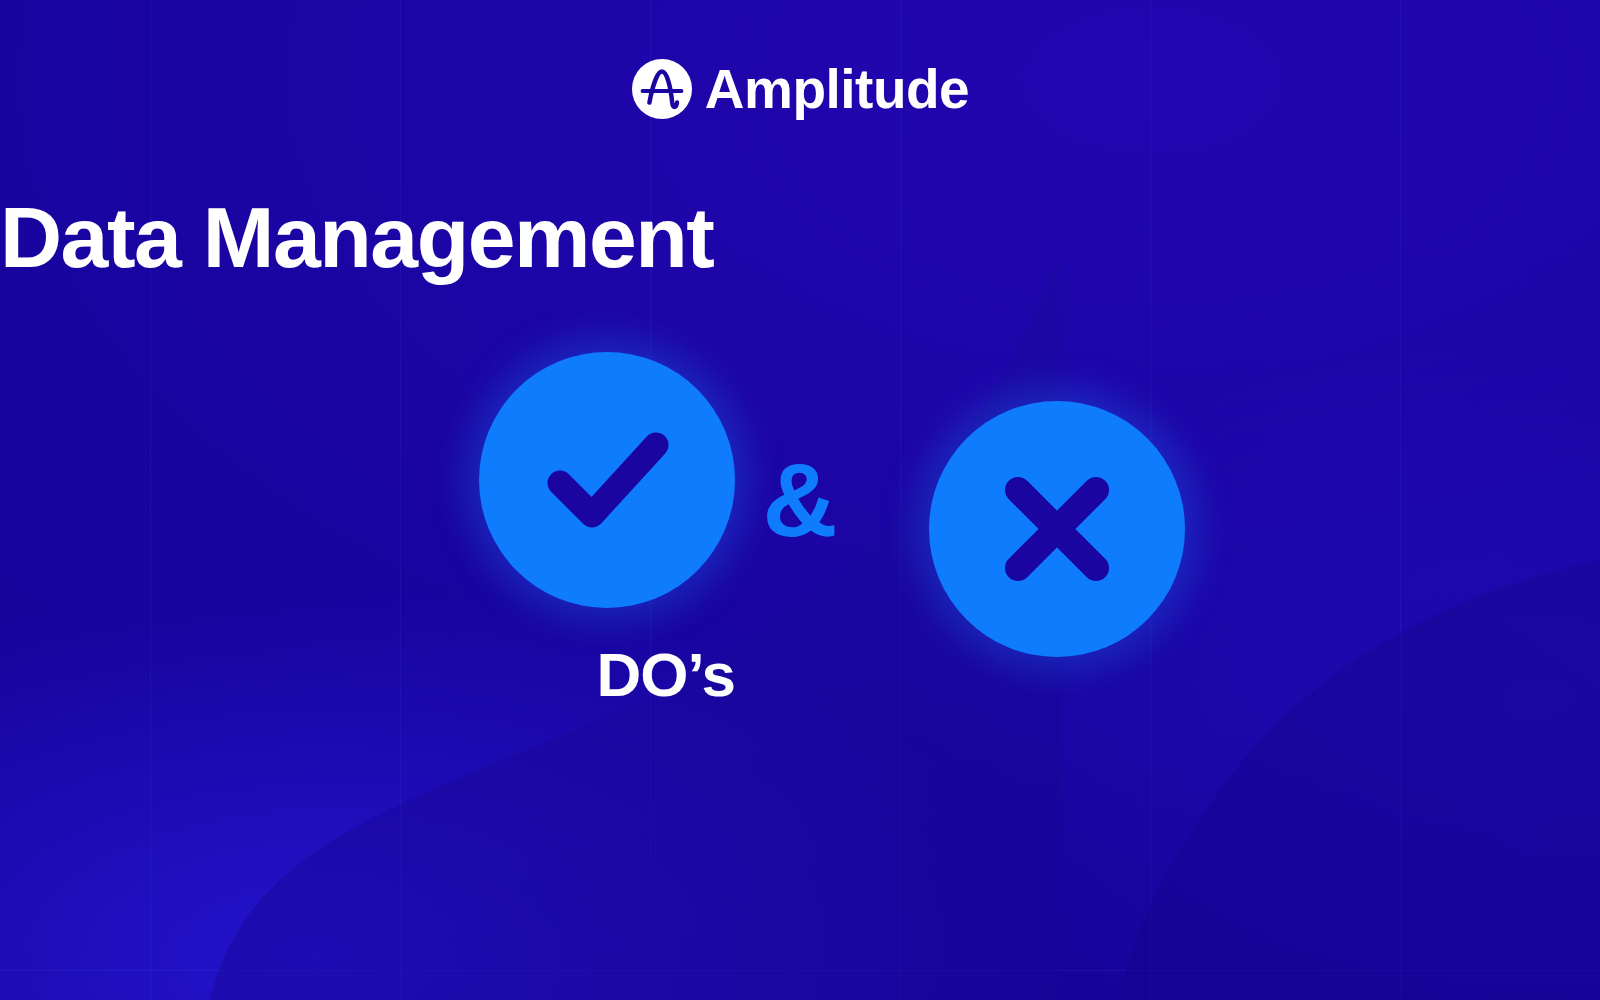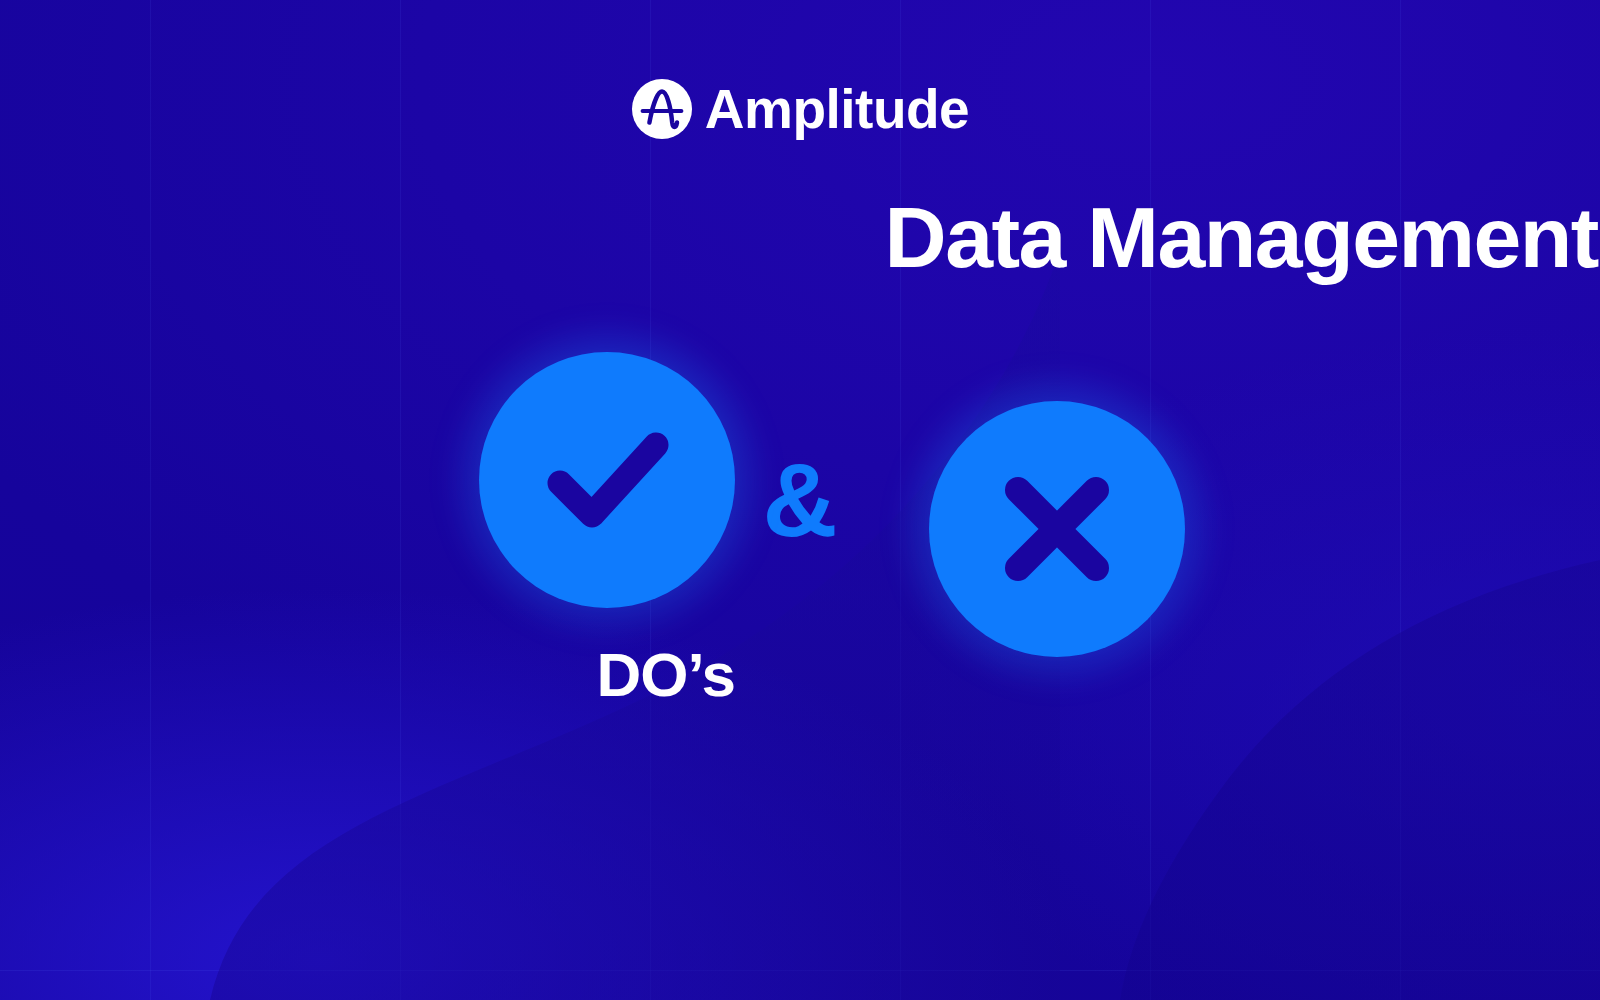--- a/index.html
+++ b/index.html
@@ -58,21 +58,20 @@
   
   .logo {
     position: absolute;
     left: 0;
     right: 0;
     top: 58px;
     display: flex;
     align-items: center;
     justify-content: center;
     gap: 12px;
-    margin-top: 20px;
   }
   .logo-mark {
     width: 62px;
     height: 62px;
     flex: 0 0 auto;
     display: block;
   }
   .logo-word {
     color: #ffffff;
     font-size: 55px;
@@ -81,21 +80,21 @@
     line-height: 1;
     white-space: nowrap;
   }
 
   
   .headline {
     position: absolute;
     left: 0;
     right: 2px;
     top: 192px;
-    text-align: right;
+    text-align: left;
     color: #ffffff;
     font-size: 86px;
     font-weight: 700;
     letter-spacing: -1.5px;
     line-height: 1.05;
     white-space: nowrap;
   }
 
   
   .row {

